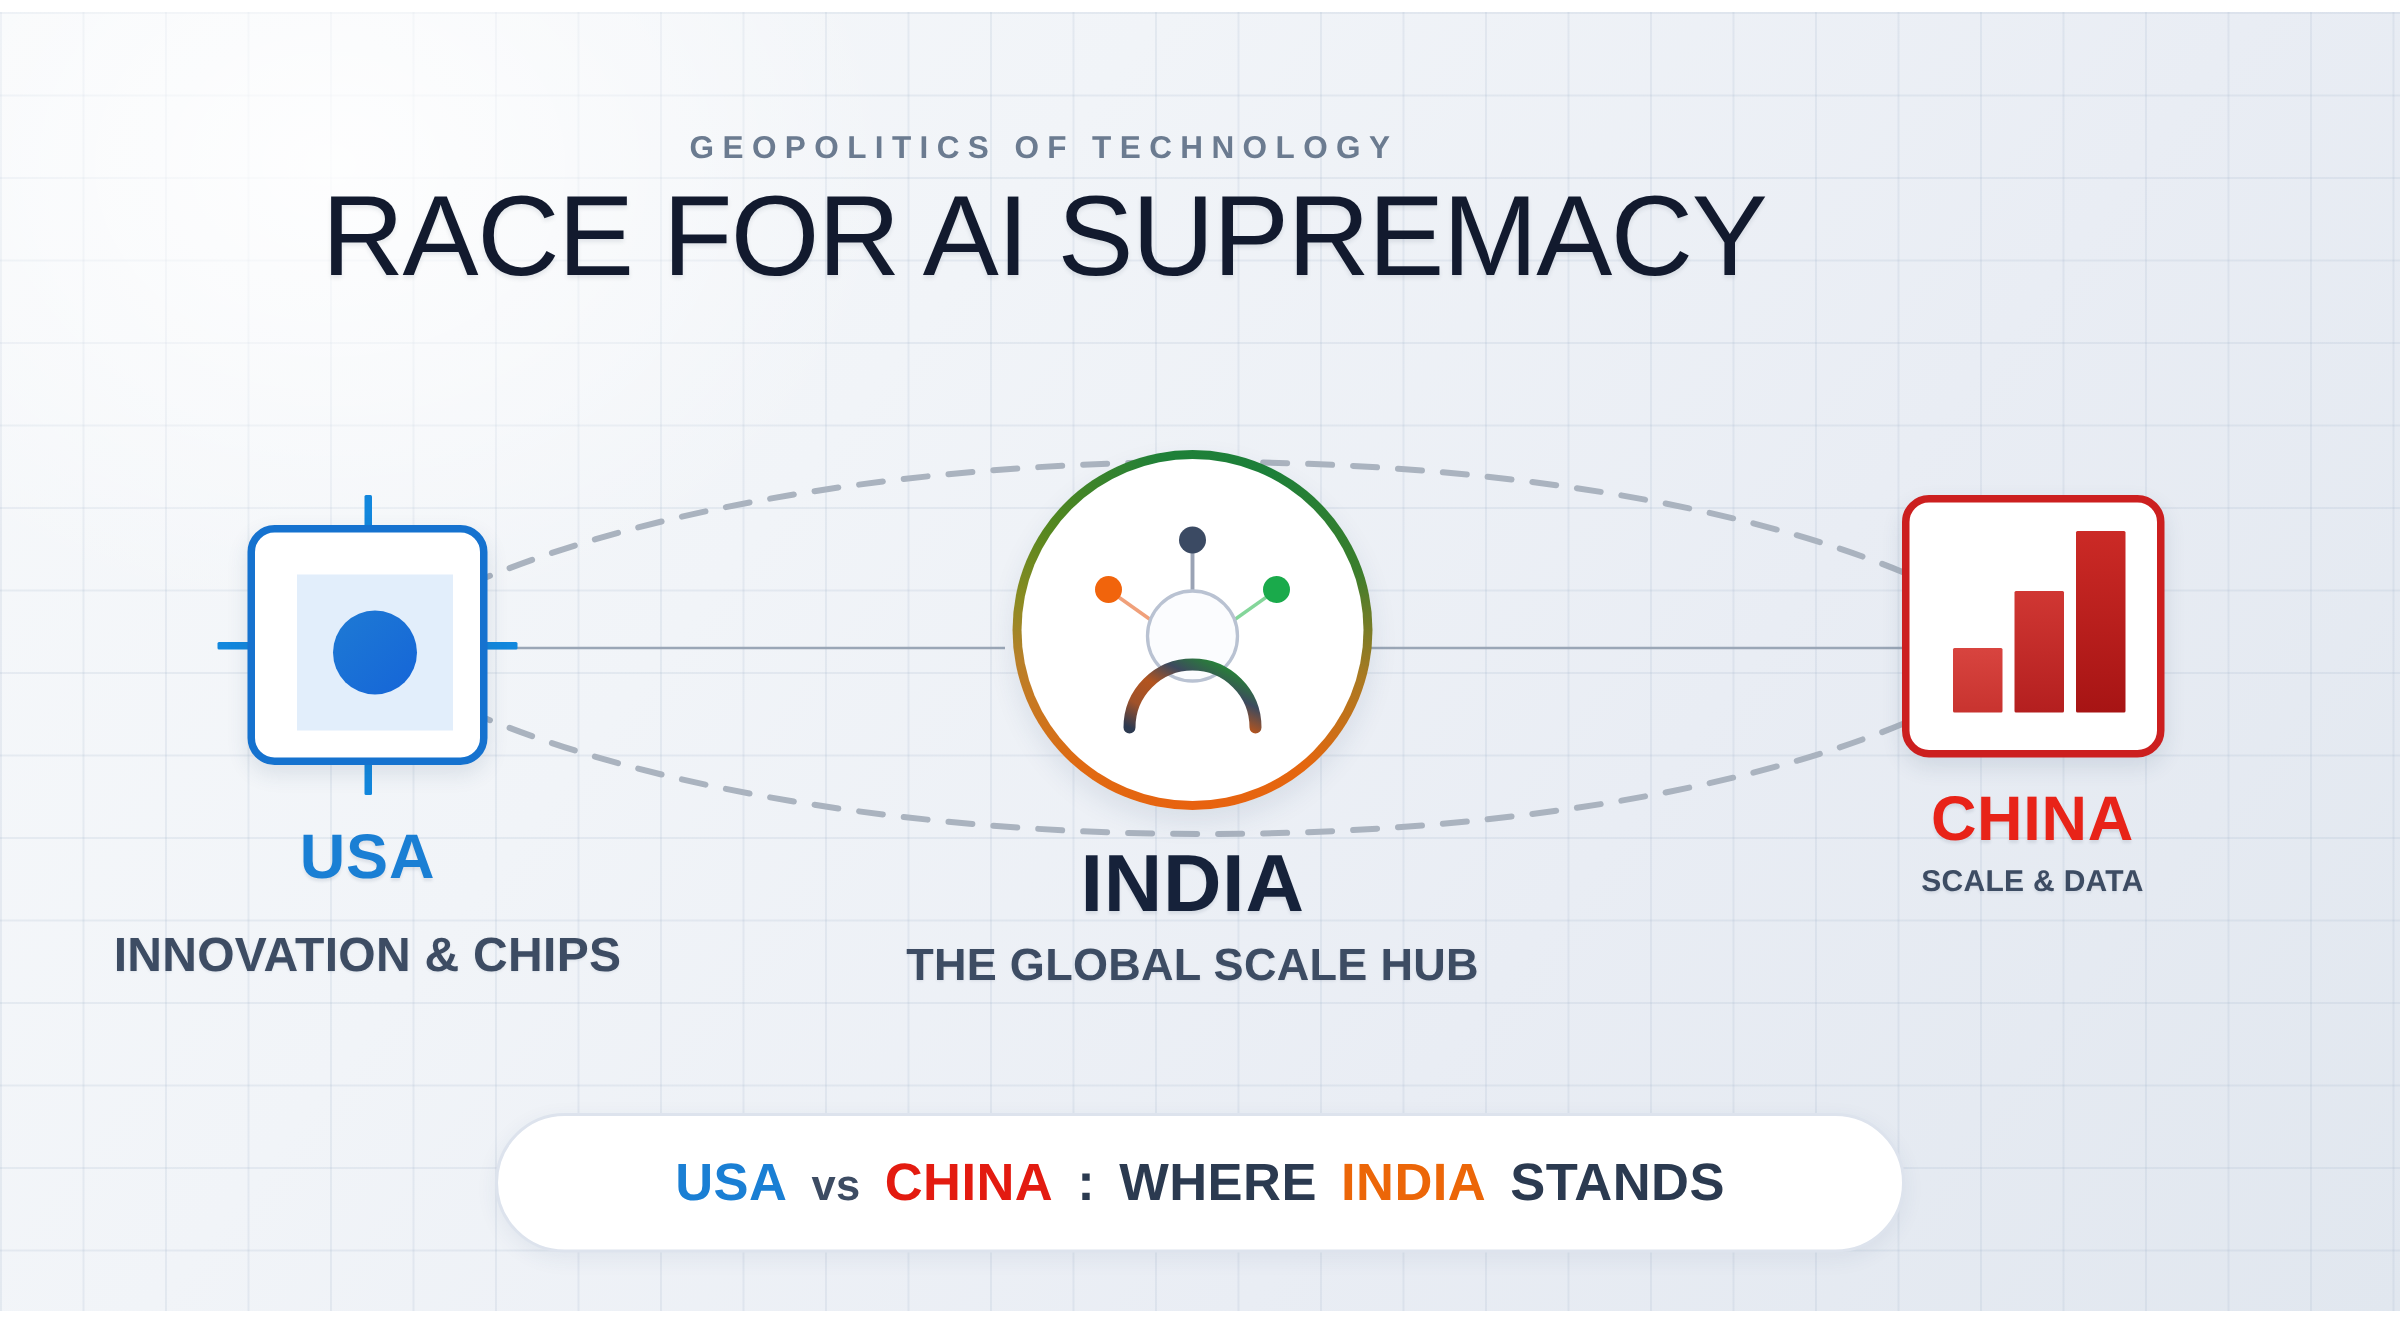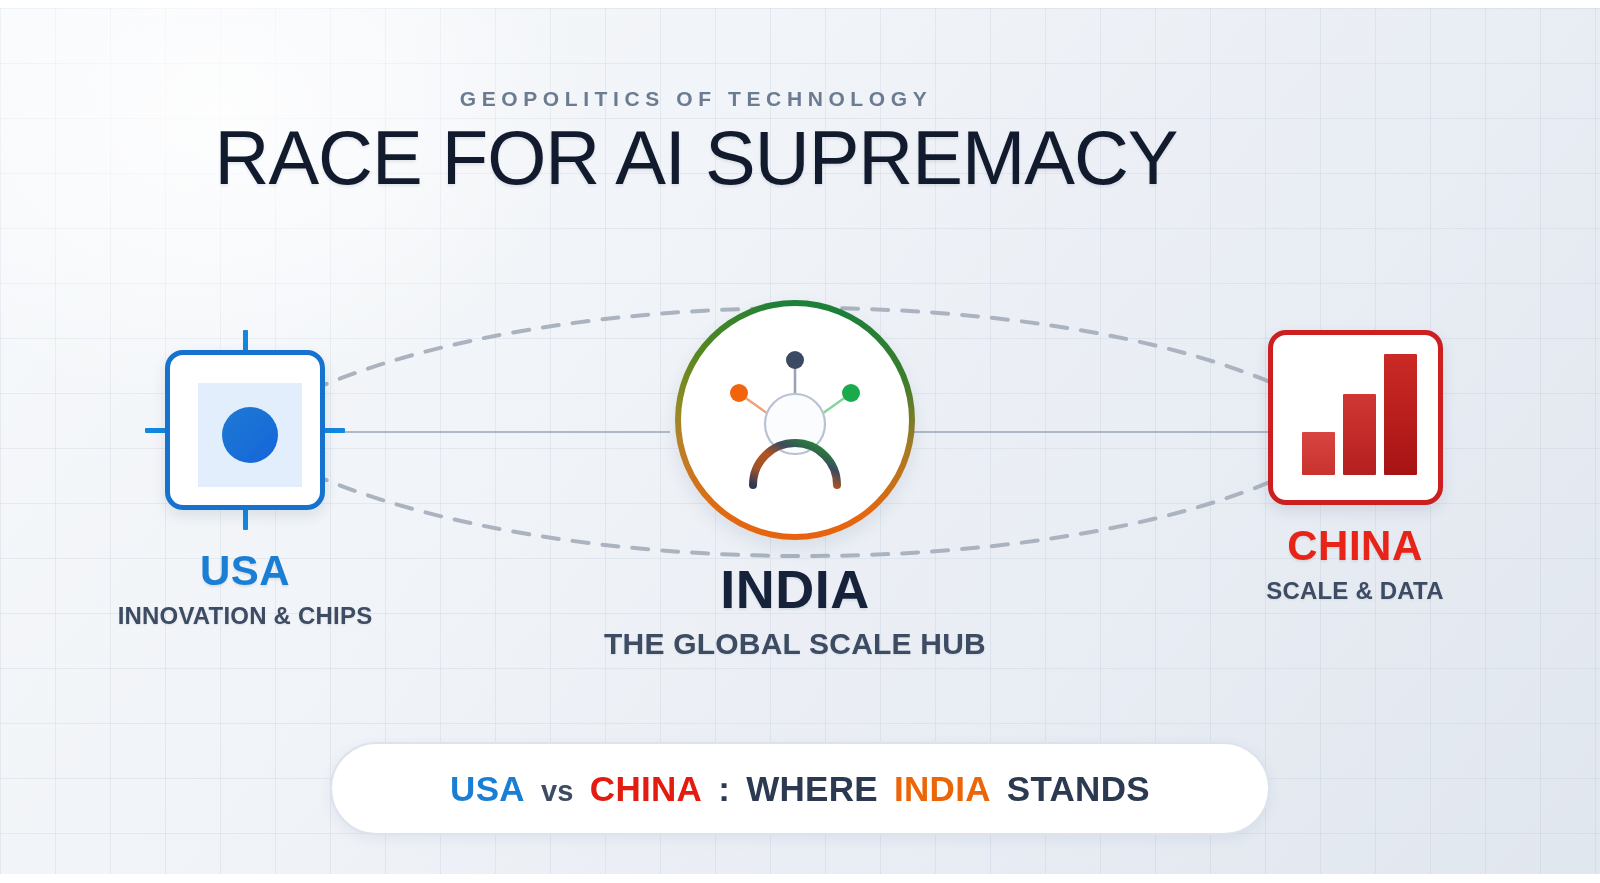--- a/index.html
+++ b/index.html
@@ -178,25 +178,25 @@
     text-shadow: 0 2px 2px rgba(40,60,90,0.10);
   }
   .node-sub {
     font-weight: bold;
     color: #3d4c63;
     margin: 0;
     line-height: 1.15;
     text-shadow: 0 1px 2px rgba(40,60,90,0.10);
   }
   #usa-title   { font-size: 42px; color: #1a7fd4; margin-top: 18px; letter-spacing: 0.5px; }
-  #usa-sub     { font-size: 24px; margin-top: 8px; letter-spacing: 0.2px; }
+  #usa-sub     { font-size: 32px; margin-top: 24px; letter-spacing: 0.2px; }
   #india-title { font-size: 54px; color: #16223a; margin-top: 20px; letter-spacing: 0.5px; }
   #india-sub   { font-size: 30px; margin-top: 8px; letter-spacing: 0.2px; }
   #china-title { font-size: 42px; color: #e82318; margin-top: 18px; letter-spacing: 0.5px; }
-  #china-sub   { font-size: 24px; margin-top: 8px; letter-spacing: 0.2px; }
+  #china-sub   { font-size: 20px; margin-top: 8px; letter-spacing: 0.2px; }
 
   
   #pill {
     position: absolute;
     left: 330px; top: 742px;
     width: 940px; height: 93px;
     box-sizing: border-box;
     background: #ffffff;
     border: 2px solid #dde3ed;
     border-radius: 47px;

